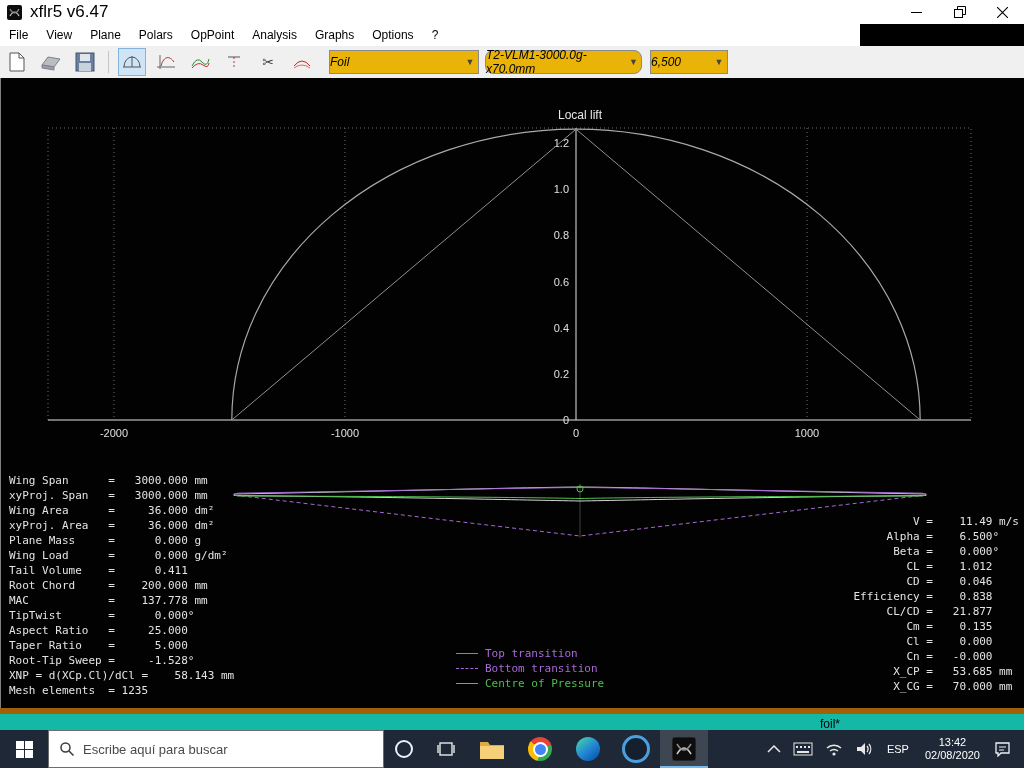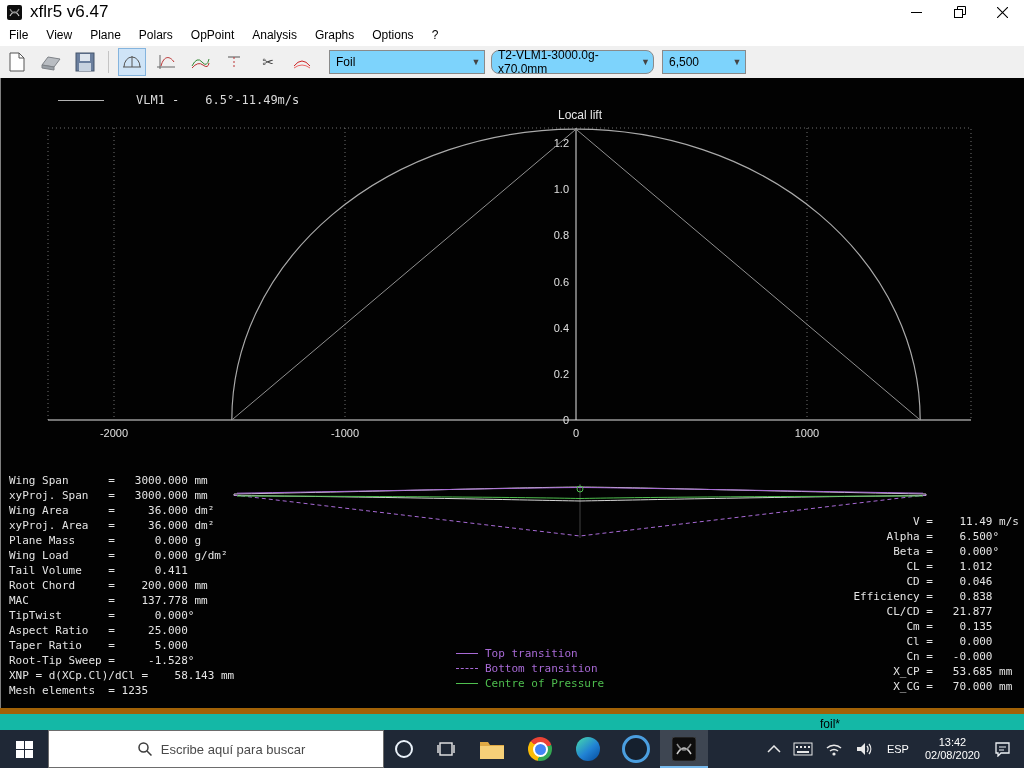--- a/index.html
+++ b/index.html
@@ -7,30 +7,30 @@
   svg{display:block;}
 
   
   #titlebar{position:absolute;top:0;left:0;width:1024px;height:24px;background:#fff;display:flex;align-items:center;}
   #app-icon{width:15px;height:15px;margin-left:7px;flex:0 0 auto;}
   #window-title{font-size:17px;color:#000;margin-left:8px;}
   #win-controls{margin-left:auto;display:flex;height:100%;}
   .win-btn{width:43px;height:100%;display:flex;align-items:center;justify-content:center;}
 
   
-  #menubar{position:absolute;top:24px;left:0;width:1024px;height:22px;background:#fff;display:flex;align-items:center;font-size:12px;color:#000;}
+  #menubar{position:absolute;top:24px;left:0;width:860px;height:22px;background:#fff;display:flex;align-items:center;font-size:12px;color:#000;}
   .menu-item{padding:0 9px;line-height:22px;}
 
   
   #toolbar{position:absolute;top:46px;left:0;width:1024px;height:32px;background:#f0f0f0;border-bottom:1px solid #d5d5d5;display:flex;align-items:center;}
   .tool-btn{width:26px;height:26px;margin:0 3px;display:flex;align-items:center;justify-content:center;border:1px solid transparent;}
   .tool-btn.selected{background:#cfe4f7;border:1px solid #84b4de;}
   .tool-sep{width:1px;height:22px;background:#c4c4c4;margin:0 6px;}
   .scissors{font-size:14px;color:#444;}
-  .combo{height:22px;background:#7dd3fc;border:1px solid #8a8a8a;display:flex;align-items:center;font-size:12px;color:#000;padding-left:6px;}
+  .combo{height:22px;background:#eab308;border:1px solid #8a8a8a;display:flex;align-items:center;font-size:12px;color:#000;font-style:italic;}
   #combo-foil{width:148px;margin-left:10px;}
   #combo-plane{width:155px;margin-left:6px;border-radius:8px;}
   #combo-speed{width:76px;margin-left:8px;}
   .combo .arrow{margin-left:auto;width:16px;text-align:center;color:#444;font-size:9px;}
 
   
   #plot-area{position:absolute;top:78px;left:0;width:1024px;height:392px;background:#020202;border-left:1px solid #7f7f7f;border-right:1px solid #7f7f7f;border-bottom:1px solid #7f7f7f;}
   #plot-svg{position:absolute;left:0;top:0;font-family:"Liberation Sans",sans-serif;}
   #plot-legend{position:absolute;left:57px;top:15px;display:flex;align-items:center;font-family:"DejaVu Sans Mono",monospace;font-size:12px;color:#d9d9d9;}
   #plot-legend .sample{width:46px;height:0;border-top:1px solid #b2b2b2;}
@@ -47,21 +47,21 @@
   .tl-sample{width:22px;height:0;border-top-width:1px;margin-right:7px;}
 
   
   #statusbar{position:absolute;top:708px;left:0;width:1024px;height:22px;background:#14b8a6;border-top:6px solid #a16207;}
   #status-text{position:absolute;left:820px;top:0;line-height:21px;font-size:12px;color:#000;}
 
   
   #taskbar{position:absolute;top:730px;left:0;width:1024px;height:38px;background:#1f2836;display:flex;align-items:stretch;}
   .tb-btn{display:flex;align-items:center;justify-content:center;}
   #start-button{width:48px;}
-  #search-box{width:324px;background:#fff;border:1px solid #6d6d6d;display:flex;align-items:center;padding-left:10px;justify-content:center;}
+  #search-box{width:324px;background:#fff;border:1px solid #6d6d6d;display:flex;align-items:center;padding-left:10px;}
   #search-box .txt{color:#4a4a4a;font-size:13px;margin-left:8px;white-space:nowrap;}
   #cortana-button{width:40px;}
   #taskview-button{width:44px;}
   .app-btn{width:48px;display:flex;align-items:center;justify-content:center;}
   .app-btn.active{background:rgba(255,255,255,0.14);box-shadow:inset 0 -2px 0 #76b9ed;}
   .chrome-icon{width:24px;height:24px;border-radius:50%;background:conic-gradient(from -50deg,#ea4335 0 33.3%,#34a853 0 66.6%,#fbbc05 0 100%);display:flex;align-items:center;justify-content:center;}
   .chrome-inner{width:11px;height:11px;border-radius:50%;background:#4285f4;border:2px solid #fff;}
   .edge-icon{width:24px;height:24px;border-radius:50%;background:linear-gradient(140deg,#40ccb2 10%,#2182d4 55%,#0b57a8 90%);}
   .ring-icon{width:22px;height:22px;border-radius:50%;border:3px solid #4b9fe0;background:#15202e;}
   #tray{margin-left:auto;display:flex;align-items:center;}
@@ -200,25 +200,20 @@
       <text x="568" y="299.84" text-anchor="end" fill="#e0e0e0" font-size="11">0.2</text>
       <text x="568" y="253.68" text-anchor="end" fill="#e0e0e0" font-size="11">0.4</text>
       <text x="568" y="207.52" text-anchor="end" fill="#e0e0e0" font-size="11">0.6</text>
       <text x="568" y="161.35999999999999" text-anchor="end" fill="#e0e0e0" font-size="11">0.8</text>
       <text x="568" y="115.19999999999999" text-anchor="end" fill="#e0e0e0" font-size="11">1.0</text>
       <text x="568" y="69.04000000000002" text-anchor="end" fill="#e0e0e0" font-size="11">1.2</text>
       <text x="579" y="41" text-anchor="middle" fill="#e8e8e8" font-size="12">Local lift</text>
       <path d="M 230.81 342 A 344.19 290.808 0 0 1 919.19 342" stroke="#aaaaaa" fill="none" stroke-width="1.2"></path>
       <path d="M 230.81 342 L 575 51.19200000000001 L 919.19 342" stroke="#909090" fill="none" stroke-width="1"></path>
     </svg>
-  <div id="plot-legend">
-    <span class="sample"></span>
-    <span class="lg-label">VLM1 -</span>
-    <span class="lg-value">6.5°-11.49m/s</span>
-  </div>
 </div>
 
 <div id="data-area">
   <svg id="wing-svg" width="1024" height="238">
       <line x1="579" y1="14" x2="579" y2="68" stroke="#5d5d5d" stroke-width="0.7"></line>
       <path d="M233 24 C420 20.5 520 17.5 579 17 C638 17.5 738 20.5 925 24 L925 25.5 C738 27.5 638 30 579 31 C520 30 420 27.5 233 25.5 Z" stroke="#d6d6d6" fill="none" stroke-width="1"></path>
       <path d="M236 23.2 C430 20 530 17.8 579 17.5 C628 17.8 728 20 922 23.2" stroke="#a86ad6" fill="none" stroke-width="1"></path>
       <path d="M233 25 L579 66 L925 25" stroke="#a86ad6" fill="none" stroke-width="1" stroke-dasharray="4 3"></path>
       <path d="M236 26 C430 26.5 530 27.5 579 28.5 C628 27.5 728 26.5 922 26" stroke="#4fbf4f" fill="none" stroke-width="1"></path>
       <circle cx="579" cy="19" r="3" stroke="#4fbf4f" fill="none" stroke-width="1"></circle>

